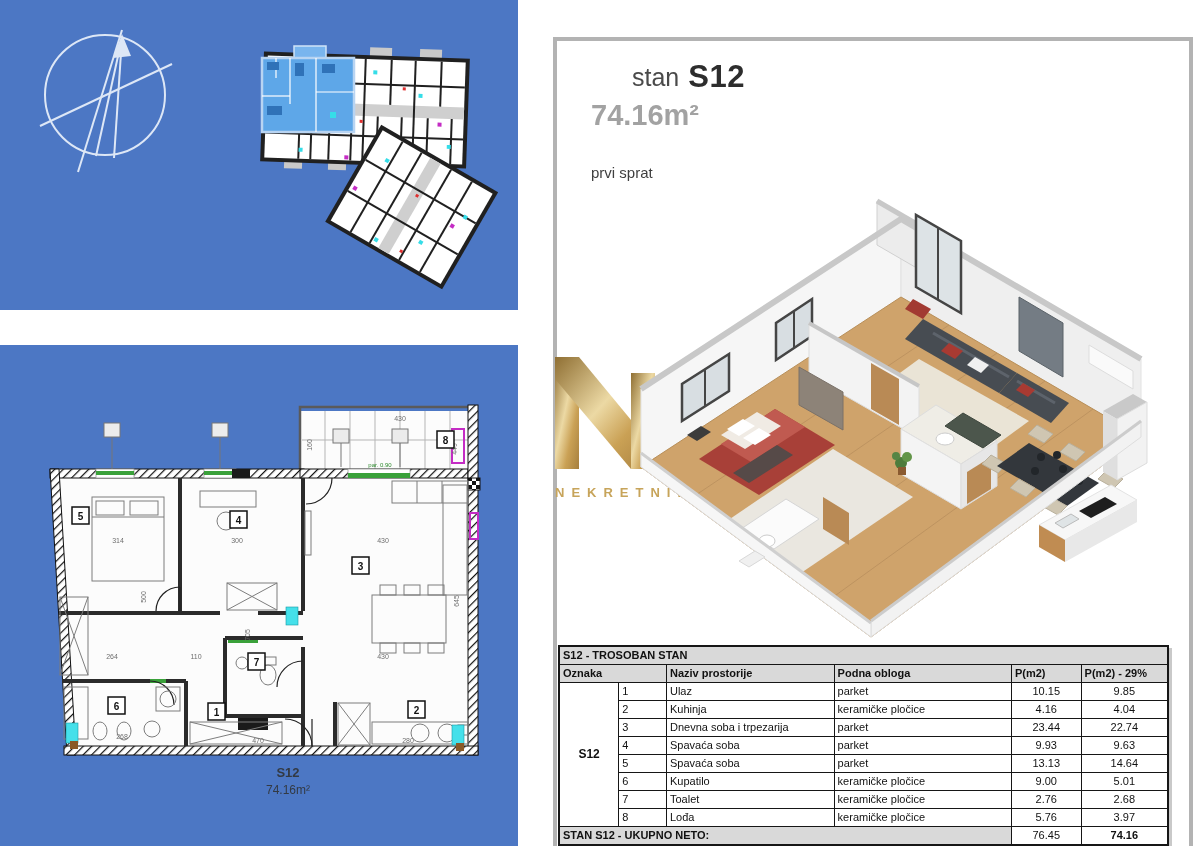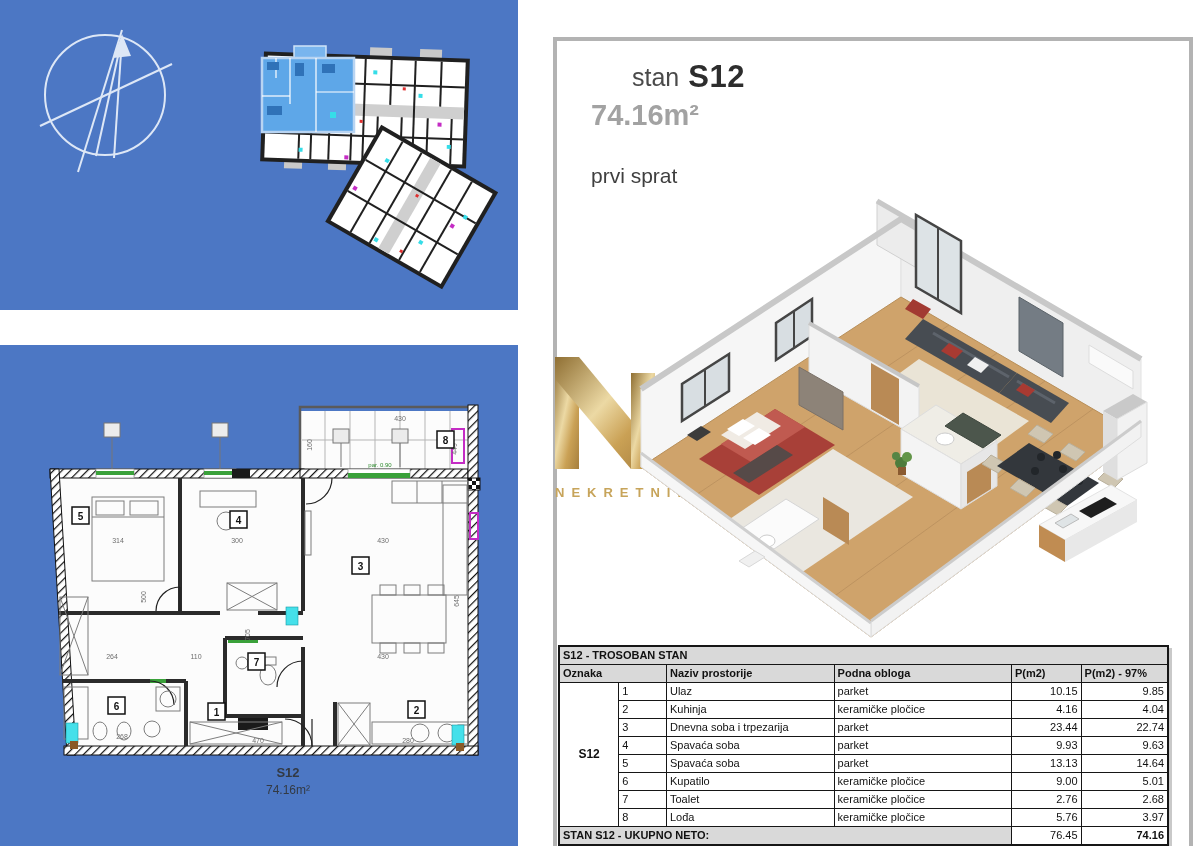--- a/index.html
+++ b/index.html
@@ -7,33 +7,33 @@
           font-family:"Liberation Sans",sans-serif;}
   .site-panel{position:absolute;left:0;top:0;width:518px;height:310px;background:#4c77c4;}
   .plan-panel{position:absolute;left:0;top:345px;width:518px;height:501px;background:#4c77c4;}
   .detail-panel{position:absolute;left:553px;top:37px;width:640px;height:815px;box-sizing:border-box;
                 border:4px solid #b3b3b3;background:#ffffff;}
   .detail-header{position:absolute;left:34px;top:18px;}
   .title-line{display:flex;align-items:center;margin-left:41px;}
   .title-prefix{font-size:25px;color:#4a4a4a;}
   .title-code{font-size:31px;font-weight:bold;color:#2d2d2d;margin-left:9px;letter-spacing:.5px;}
   .area-line{font-size:29px;font-weight:bold;color:#a2a2a2;margin-top:4px;}
-  .floor-line{font-size:21px;color:#3f3f3f;margin-top:32px;}
+  .floor-line{font-size:15px;color:#3f3f3f;margin-top:32px;}
   .watermark{position:absolute;left:-2px;top:316px;width:240px;pointer-events:none;}
   .wm-text{font-size:13px;font-weight:bold;color:#c7a45a;letter-spacing:7px;margin-top:6px;}
   .render-svg{position:absolute;left:8px;top:126px;}
   .rooms-table{position:absolute;left:1px;top:604px;border-collapse:collapse;width:611px;
                font-size:11px;color:#111;background:#fff;border:2px solid #161616;
                box-shadow:3px 3px 0 #c9c9c9;}
   .rooms-table td,.rooms-table th{border:1.4px solid #161616;height:13px;line-height:13px;
                padding:2px 3px;white-space:nowrap;overflow:hidden;}
   .gray{background:#d9d9d9;}
   .bold{font-weight:bold;}
   .ctr{text-align:left;}
-  .num{text-align:right;}
+  .num{text-align:center;}
   .group-cell{font-weight:bold;text-align:center;font-size:12px;}
   svg text{font-family:"Liberation Sans",sans-serif;}
 </style>
 </head>
 <body>
 
 <div id="canvas">
 
   <div class="site-panel">
     <svg width="518" height="310" viewBox="0 0 518 310">
@@ -505,21 +505,21 @@
       </colgroup>
       <tbody>
         <tr>
           <td colspan="6" class="gray bold">S12 - TROSOBAN STAN</td>
         </tr>
         <tr>
           <th colspan="2" class="gray ctr">Oznaka</th>
           <th class="gray ctr">Naziv prostorije</th>
           <th class="gray ctr">Podna obloga</th>
           <th class="gray ctr">P(m2)</th>
-          <th class="gray ctr">P(m2) - 97%</th>
+          <th class="gray ctr">P(m2) - 29%</th>
         </tr>
         <tr>
           <td rowspan="8" class="group-cell">S12</td>
           <td class="ctr">1</td>
           <td>Ulaz</td>
           <td>parket</td>
           <td class="num">10.15</td>
           <td class="num">9.85</td>
         </tr>
         <tr>

